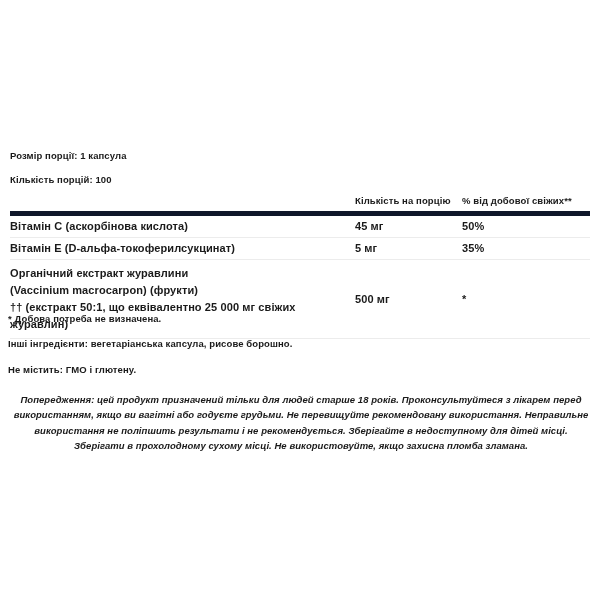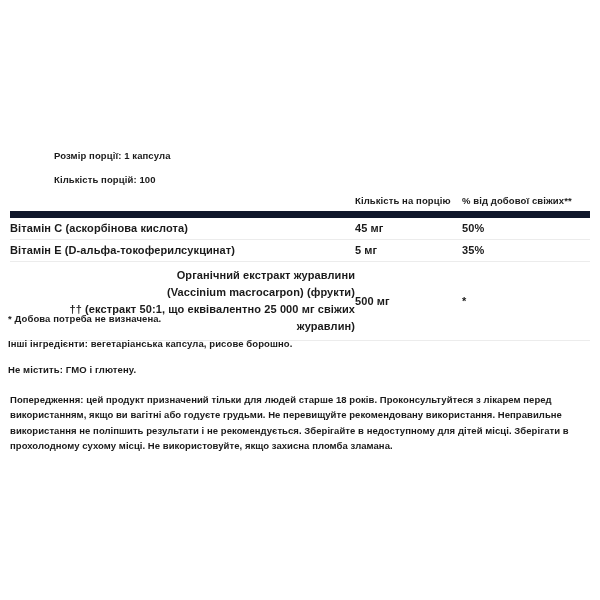--- a/index.html
+++ b/index.html
@@ -33,21 +33,20 @@
     top: 150px;
     width: 580px;
   }
   .serving-line {
     font-size: 9.5px;
     font-weight: bold;
     line-height: 1.2;
     color: #1a1a1a;
     letter-spacing: 0.1px;
     margin-bottom: 13px;
-    margin-left: 44px;
   }
 
   
   .facts-table {
     position: absolute;
     left: 10px;
     top: 192px;
     width: 580px;
     border-collapse: collapse;
     table-layout: fixed;
@@ -62,41 +61,40 @@
   .col-amount { width: 107px; }
   .col-dv     { width: 128px; }
 
   .hdr-row th {
     font-size: 9.5px;
     font-weight: bold;
     color: #1a1a1a;
     height: 18px;
     line-height: 18px;
     letter-spacing: 0.1px;
-    border-bottom: 7px solid #0f172a;
+    border-bottom: 5px solid #0f172a;
     padding-bottom: 1px;
   }
   .data-row td {
     font-size: 11px;
     font-weight: bold;
     color: #1a1a1a;
     height: 21px;
     line-height: 21px;
     letter-spacing: 0.1px;
     border-bottom: 1px solid #ececec;
   }
   .data-row.multiline td {
     height: auto;
     line-height: 1.5;
     padding-top: 5px;
     padding-bottom: 5px;
   }
   .data-row.multiline td.col-name {
     line-height: 1.55;
-    text-align: right;
   }
   .sub-line { display: block; }
   .star-cell { font-size: 9.5px; }
 
   
   .notes {
     position: absolute;
     left: 8px;
     top: 313px;
     width: 580px;
@@ -114,21 +112,22 @@
   .warning {
     position: absolute;
     left: 10px;
     top: 392px;
     width: 582px;
     font-size: 9.5px;
     font-weight: bold;
     color: #1a1a1a;
     line-height: 1.62;
     letter-spacing: 0.05px;
-    text-align: left;
+    text-align: center;
+    font-style: italic;
   }
 </style>
 </head>
 <body>
 
 <div class="page">
 
   <div class="serving-block">
     <div class="serving-line">Розмір порції: 1 капсула</div>
     <div class="serving-line">Кількість порцій: 100</div>

